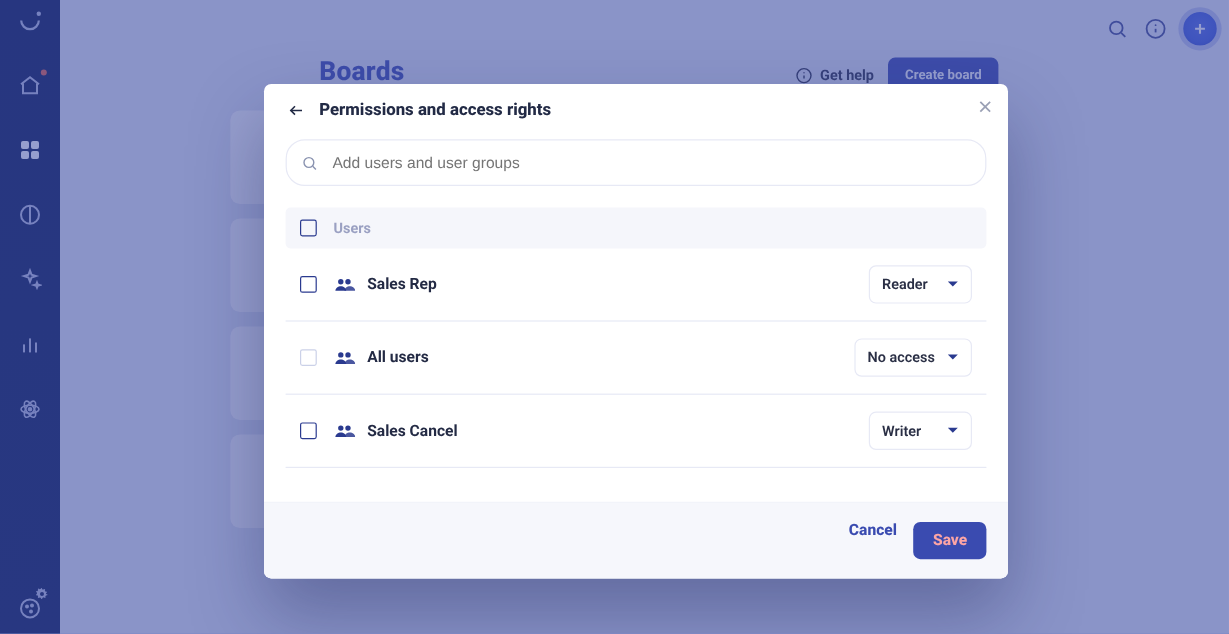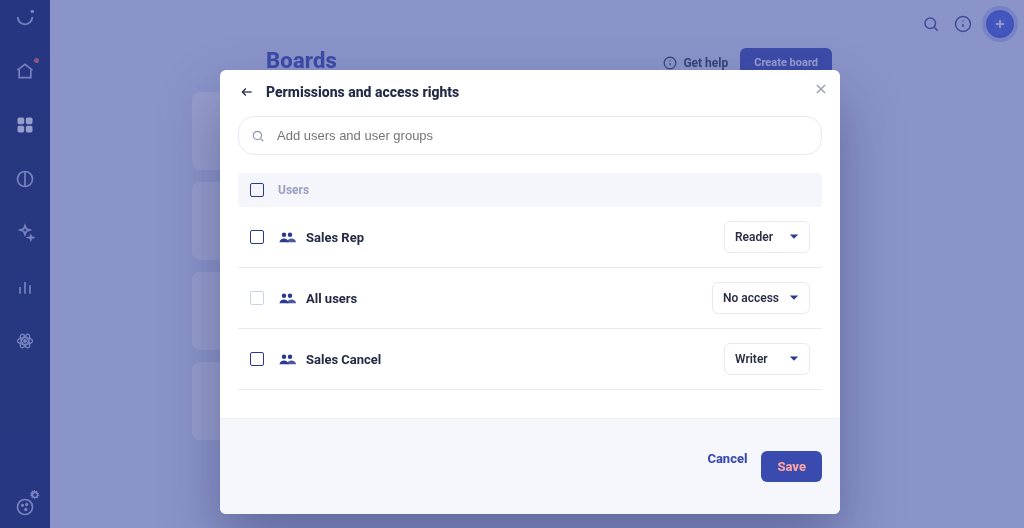--- a/index.html
+++ b/index.html
@@ -111,21 +111,21 @@
   .row:last-of-type{border-bottom:1px solid var(--line);}
   .user{display:flex;align-items:center;gap:10px;flex:1;}
   .user .name{font-weight:700;color:#232a44;font-size:13px;}
   .select{
     min-width:86px;border:1px solid var(--line);border-radius:6px;padding:8px 10px;
     display:flex;align-items:center;justify-content:space-between;gap:10px;font-size:12px;color:#2a2f45;font-weight:600;
   }
   .sel-caret{color:#2a3a8f;}
 
   .footer{
-    margin-top:28px;background:var(--footer);padding:32px 18px;border-top:1px solid #eef0f8;
+    margin-top:28px;background:var(--footer);padding:16px 18px;border-top:1px solid #eef0f8;
     display:flex;justify-content:flex-end;gap:14px;border-radius:0 0 6px 6px;
   }
   .btn-cancel{color:var(--blue-800);font-weight:800;background:transparent;}
   .btn-save{background:var(--blue-800);color:#fca5a5;border-radius:6px;padding:8px 16px;font-weight:800;}
 
   
   svg{display:block;}
 </style>
 </head>
 <body>

